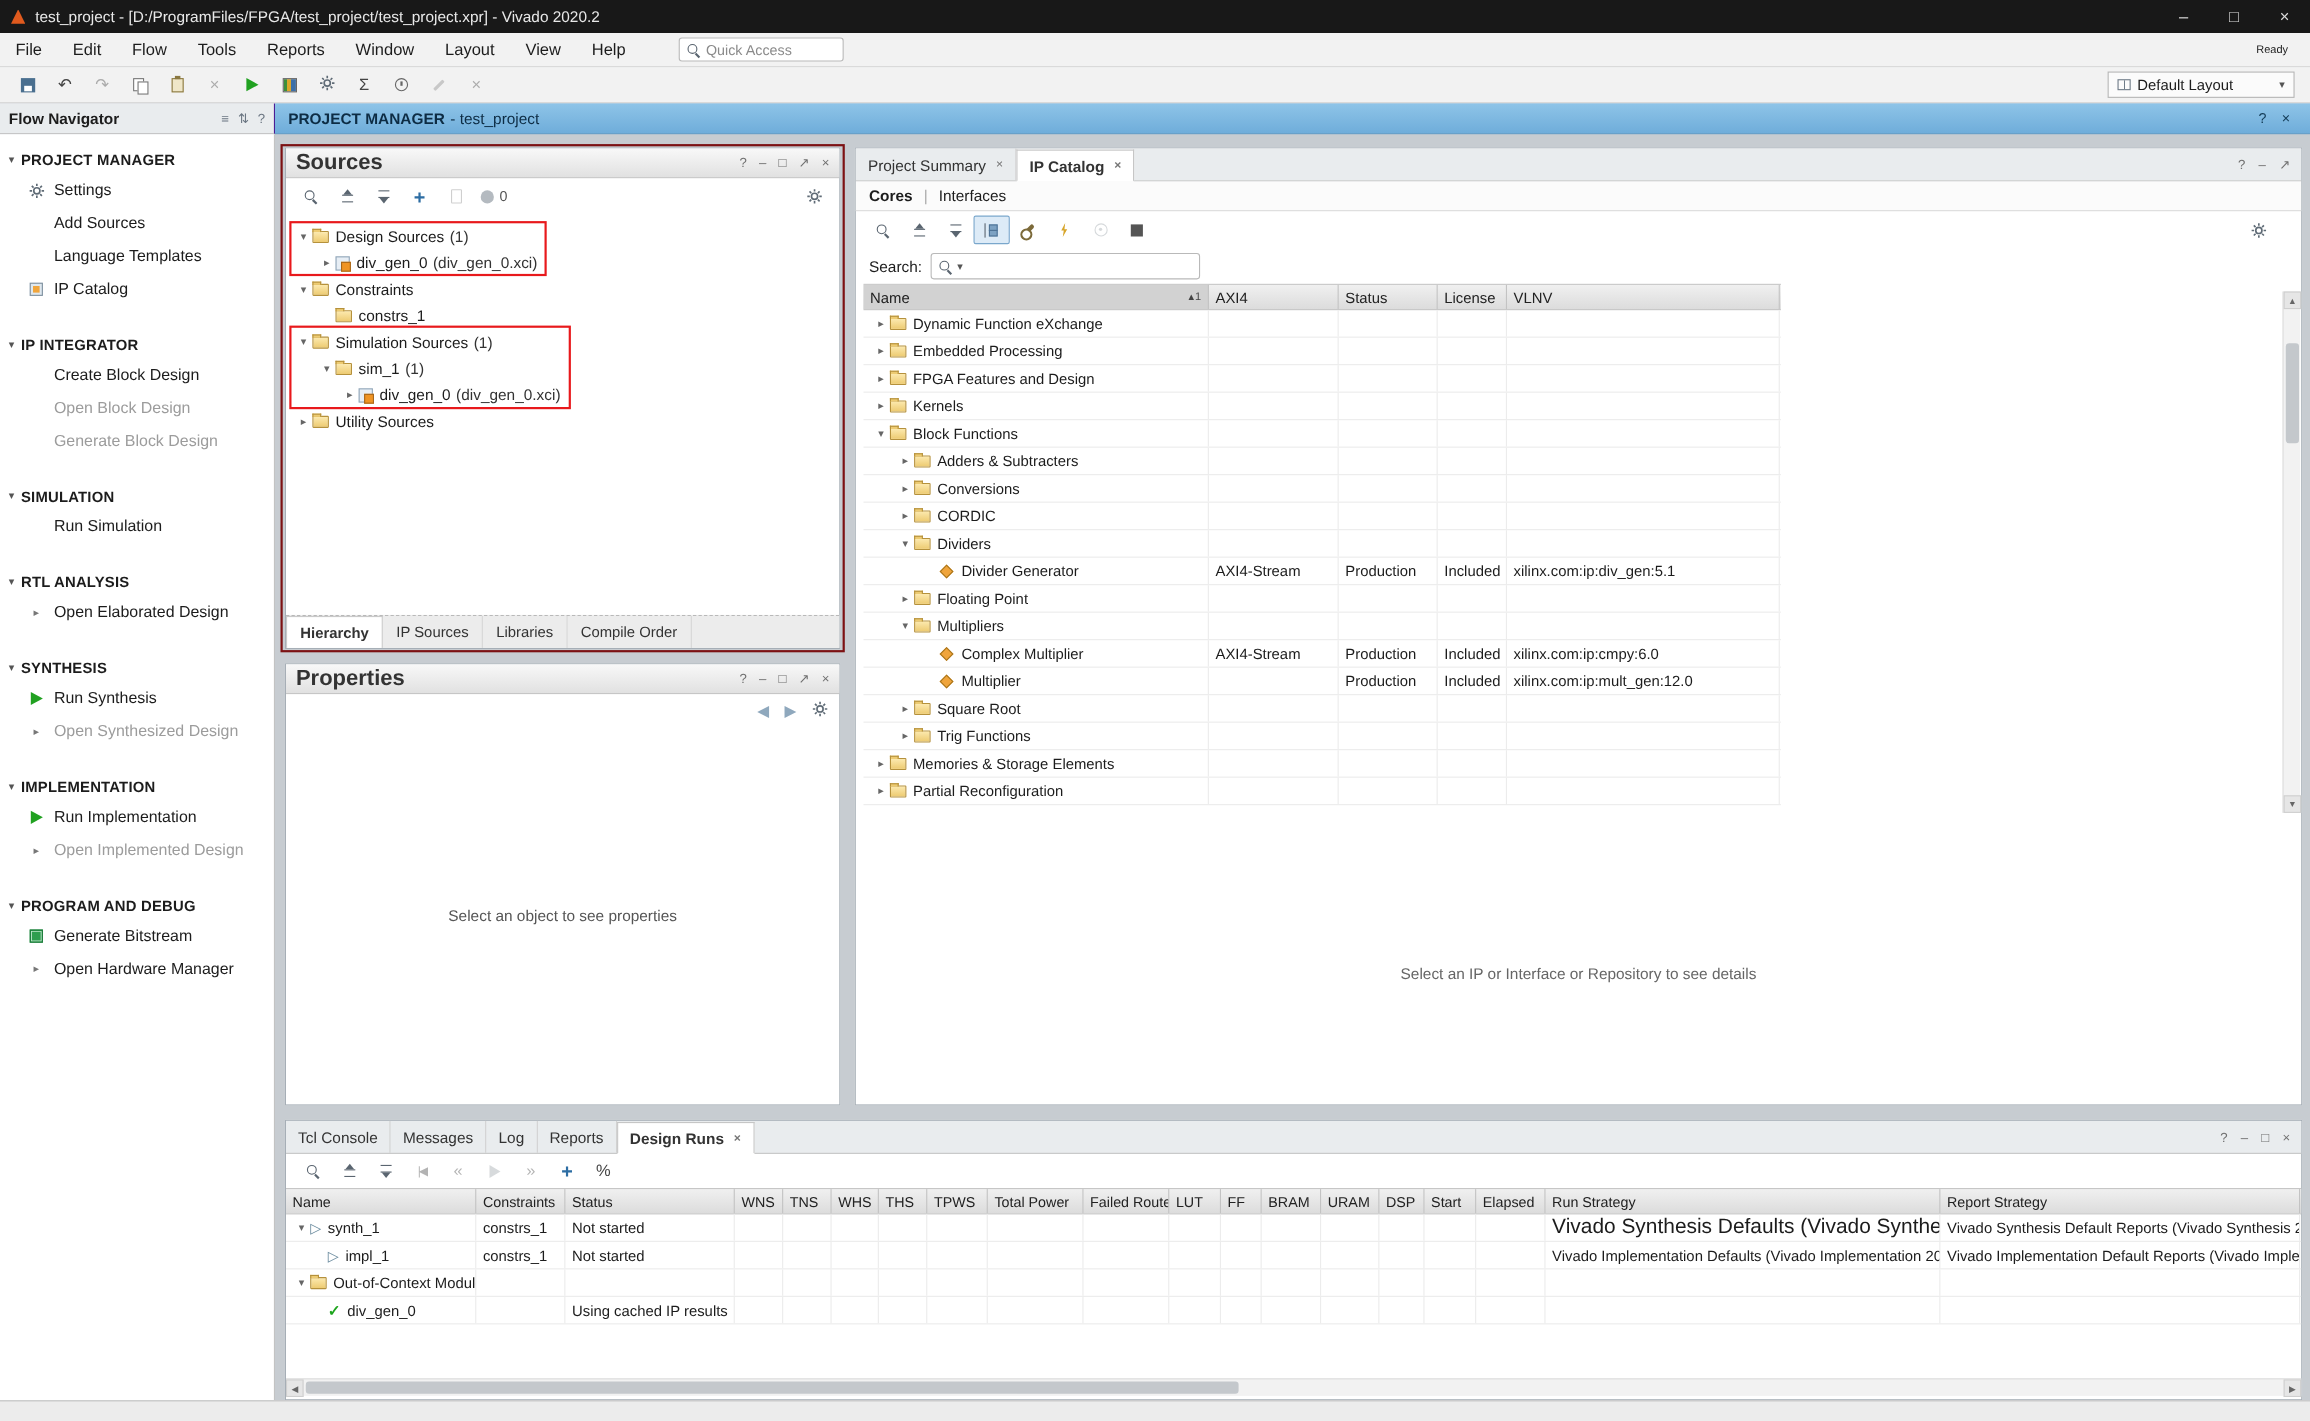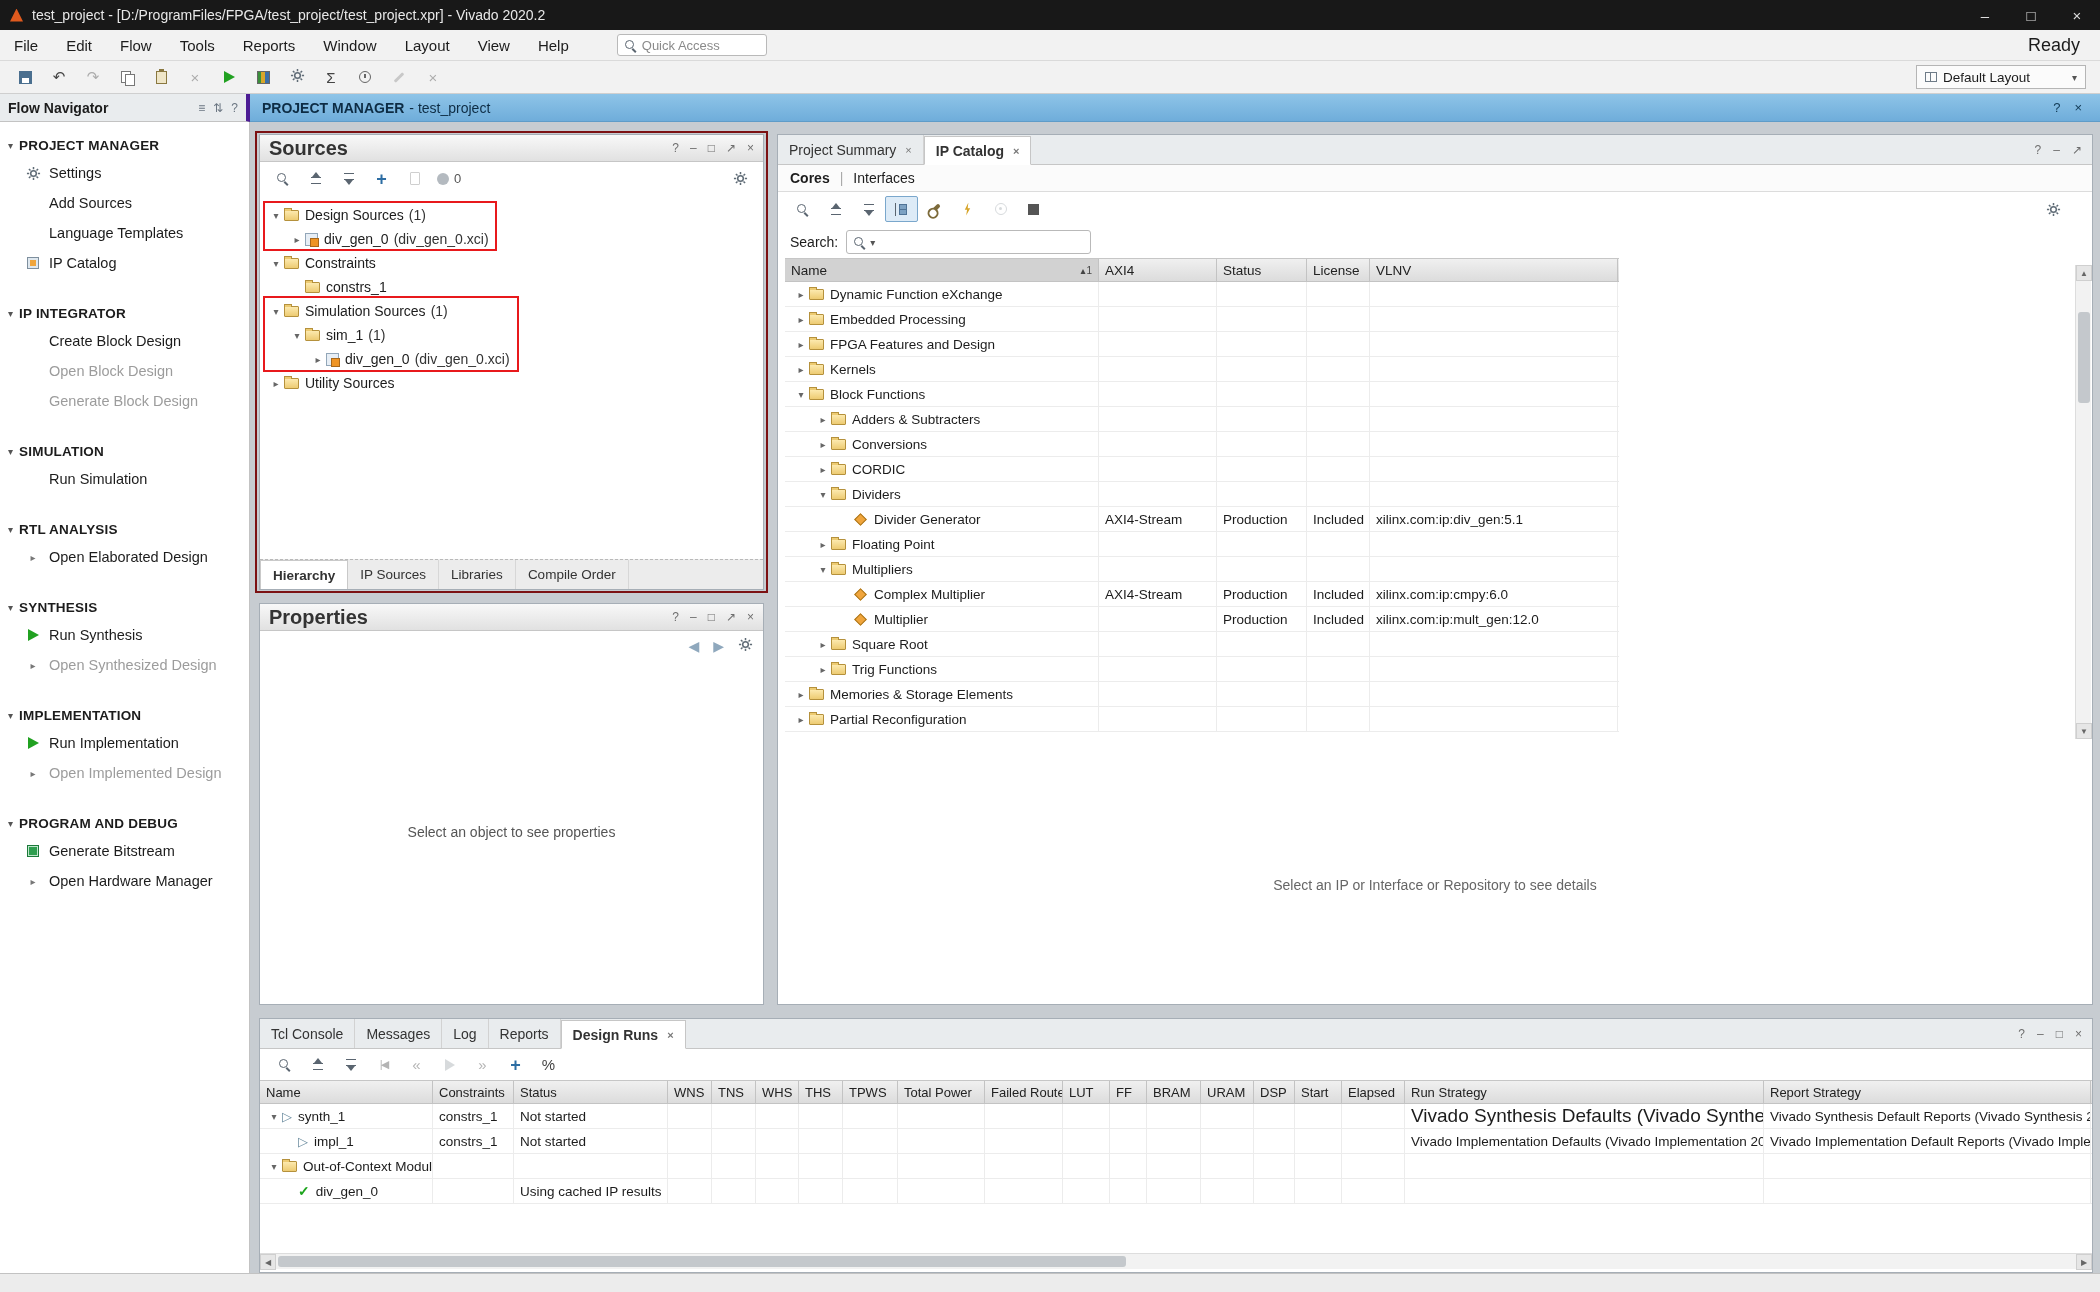--- a/index.html
+++ b/index.html
@@ -15,36 +15,36 @@
   .win-controls{margin-left:auto;display:flex;}
   .win-btn{width:46px;height:30px;display:flex;align-items:center;justify-content:center;
            font-size:15px;color:#ddd;cursor:default;}
 
   
   .menubar{position:absolute;left:0;top:30px;width:2100px;height:31px;background:#f2f2f2;
            border-bottom:1px solid #dadada;display:flex;align-items:center;font-size:15px;}
   .menu-item{padding:0 14px;}
   .quick-access{margin-left:34px;width:150px;height:22px;border:1px solid #b9b9b9;border-radius:3px;
                 background:#fff;display:flex;align-items:center;padding:0 6px;gap:5px;color:#8a8a8a;font-size:13px;}
-  .ready{margin-left:auto;margin-right:20px;font-size:18px;color:#1c1c1c;}
+  .ready{margin-left:auto;margin-right:20px;font-size:10px;color:#1c1c1c;}
 
   
   .toolbar{position:absolute;left:0;top:61px;width:2100px;height:33px;background:#f2f2f2;
            border-bottom:1px solid #cfcfcf;display:flex;align-items:center;padding-left:8px;}
   .tb-ico{width:34px;height:26px;display:flex;align-items:center;justify-content:center;font-size:15px;color:#444;}
   .dim{opacity:.4;}
   .layout-select{margin-left:auto;margin-right:14px;width:170px;height:24px;border:1px solid #b5b5b5;
                  background:#fbfbfb;display:flex;align-items:center;gap:6px;padding:0 8px;font-size:13.5px;}
   .layout-grid{width:12px;height:10px;border:1px solid #6e7b87;background:
      linear-gradient(90deg,transparent 45%,#6e7b87 45%,#6e7b87 55%,transparent 55%);}
   .caret{margin-left:auto;font-size:10px;color:#555;}
 
   
   .bannerrow{position:absolute;left:0;top:94px;width:2100px;height:28px;display:flex;}
-  .fn-header{width:250px;height:28px;background:#e9ecee;border-right:4px solid #4c1d95;
+  .fn-header{width:250px;height:28px;background:#e9ecee;border-right:1px solid #4c1d95;
              border-bottom:1px solid #c3c3c3;display:flex;align-items:center;padding:0 8px;}
   .fn-title{font-weight:bold;font-size:14px;}
   .fn-hdr-icons{margin-left:auto;display:flex;gap:8px;color:#6b7682;font-size:12px;}
   .banner{flex:1;background:linear-gradient(#8ec4e8,#6fadda);display:flex;align-items:center;
           padding:0 12px;font-size:14px;color:#0d2c44;border-bottom:1px solid #5f9cc8;}
   .banner .b-bold{font-weight:bold;margin-right:5px;}
   .banner-icons{margin-left:auto;display:flex;gap:14px;margin-right:6px;color:#123a55;font-size:13px;}
 
   
   .sidebar{position:absolute;left:0;top:122px;width:250px;height:1151px;background:#fff;

